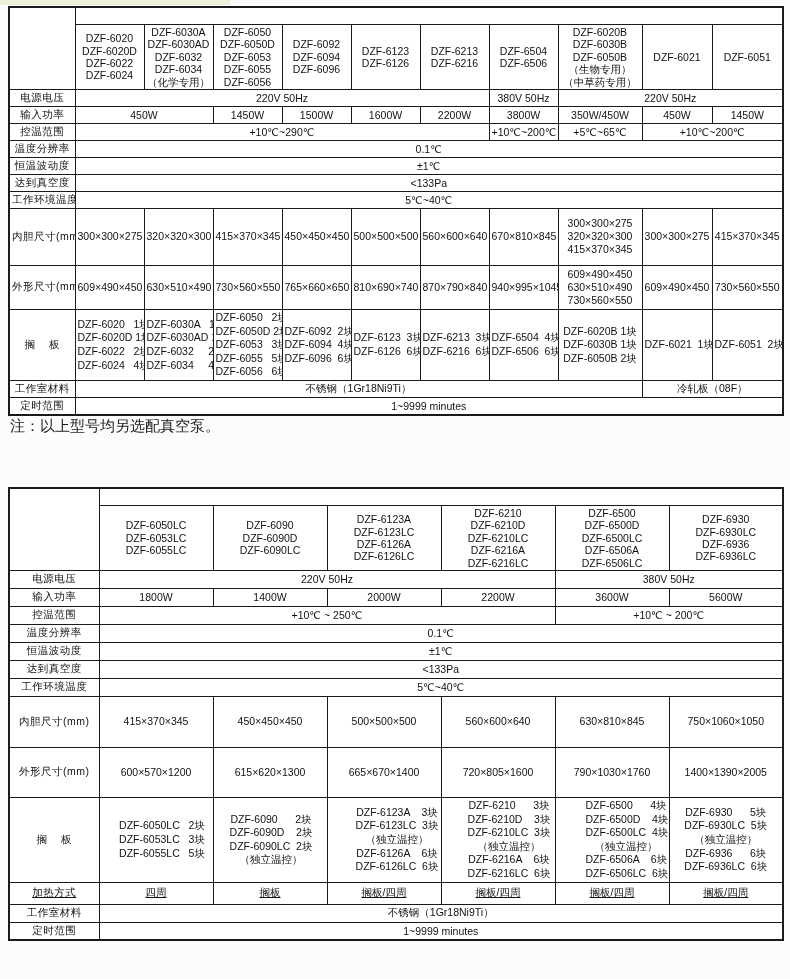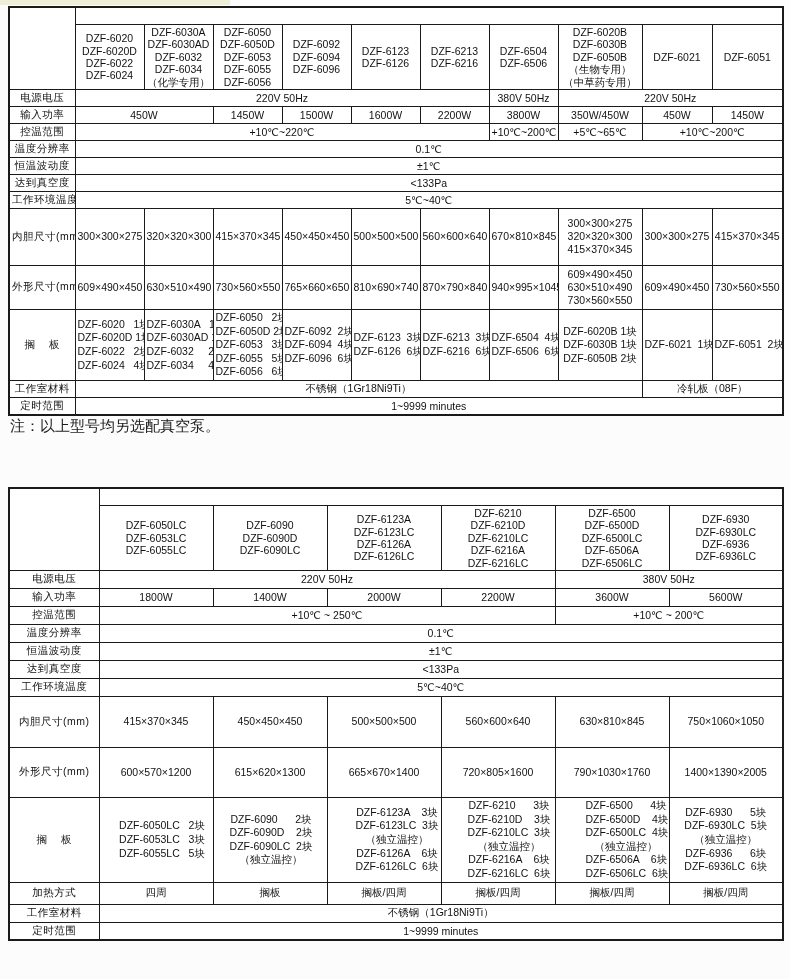--- a/index.html
+++ b/index.html
@@ -52,21 +52,21 @@
   tr.r-title { height:17px; }
   tr.r-models { height:64px; }
   tr.r-info  { height:17px; }
   tr.r-info2 { height:18px; }
   tr.r-inner { height:57px; }
   tr.r-outer { height:44px; }
   tr.r-shelf { height:54px; }
   tr.r-inner2 { height:51px; }
   tr.r-outer2 { height:50px; }
   tr.r-shelf2 { height:73px; }
-  tr.r-heat  { height:22px; }
+  tr.r-heat  { height:22px;text-decoration:underline; }
   .notes { position:absolute; left:10px; top:414px; width:770px; font-size:15px; line-height:1.55; color:#1c1c1c; }
   .notes .indent { padding-left:26px; }
   .sheet2 { position:absolute; left:8px; top:487px; width:774px; }
 </style>
 </head>
 <body>
 
 <div class="top-strip"></div>
 
 <div class="sheet">
@@ -134,21 +134,21 @@
     <td class="val">1500W</td>
     <td class="val">1600W</td>
     <td class="val">2200W</td>
     <td class="val">3800W</td>
     <td class="val">350W/450W</td>
     <td class="val">450W</td>
     <td class="val">1450W</td>
   </tr>
   <tr class="r-info">
     <td class="row-label">控温范围</td>
-    <td class="val" colspan="6">+10℃~220℃</td>
+    <td class="val" colspan="6">+10℃~290℃</td>
     <td class="val">+10℃~200℃</td>
     <td class="val">+5℃~65℃</td>
     <td class="val" colspan="2">+10℃~200℃</td>
   </tr>
   <tr class="r-info">
     <td class="row-label">温度分辨率</td>
     <td class="val" colspan="10">0.1℃</td>
   </tr>
   <tr class="r-info">
     <td class="row-label">恒温波动度</td>

